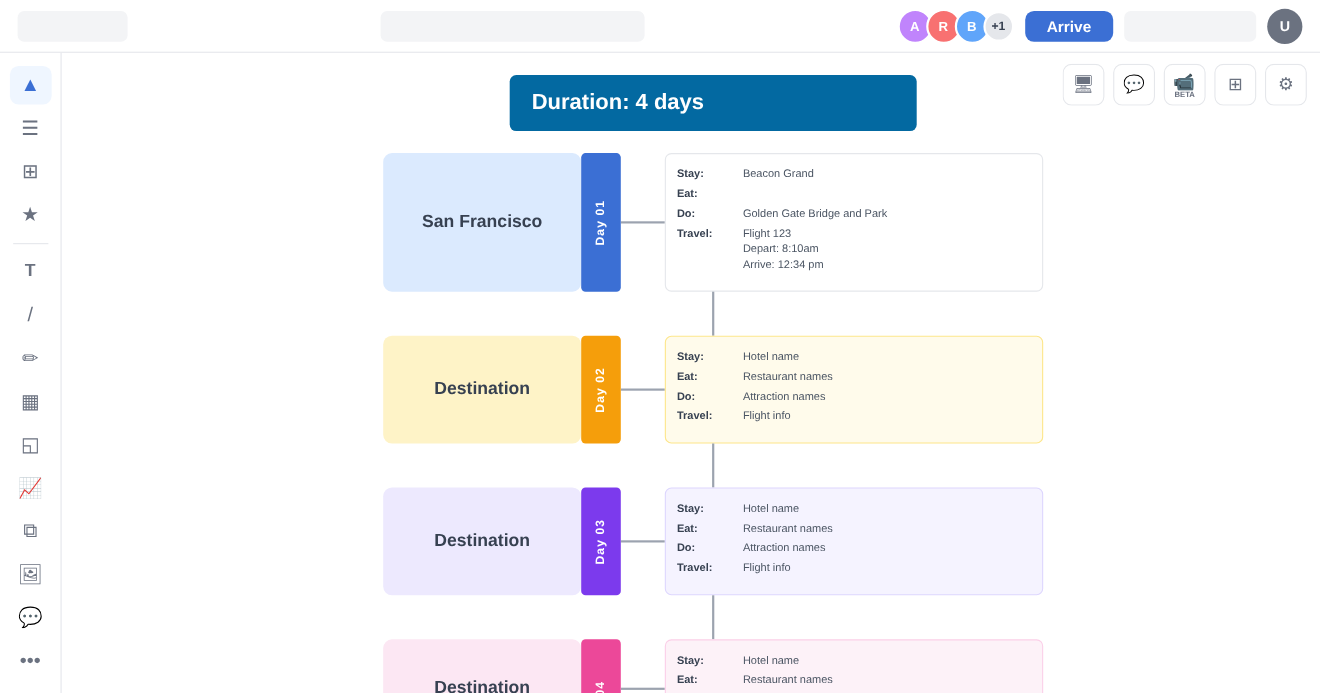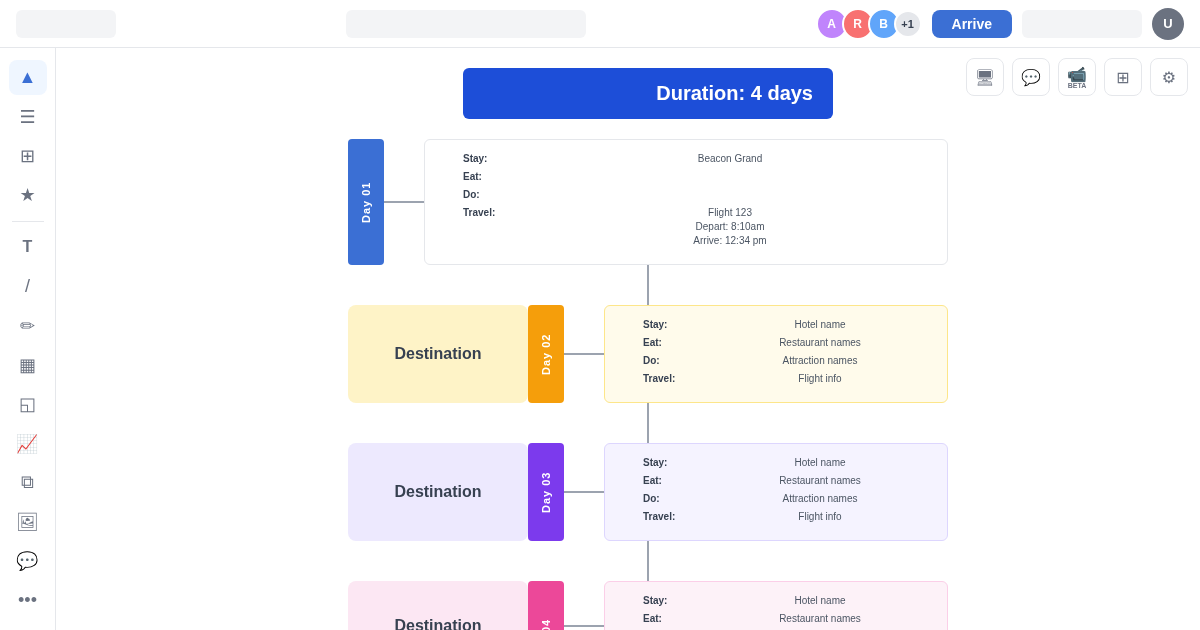--- a/index.html
+++ b/index.html
@@ -95,22 +95,22 @@
 
     
     .content {
       padding: 20px 60px 40px 100px;
       min-height: 100%;
       position: relative;
     }
 
     
     .duration-banner {
-      background: #1d4ed8; color: #fff;
-      text-align: right; padding: 14px 20px;
+      background: #0369a1; color: #fff;
+      text-align: left; padding: 14px 20px;
       border-radius: 6px; font-size: 20px; font-weight: 700;
       width: 370px; margin: 0 auto 20px auto;
     }
 
     
     .timeline {
       position: relative;
       display: flex;
       flex-direction: column;
       align-items: center;
@@ -161,27 +161,26 @@
       border-radius: 6px;
       min-height: 90px;
     }
 
     .detail-row {
       display: flex;
       gap: 24px;
       margin-bottom: 4px;
       font-size: 10px;
       line-height: 1.4;
-      margin-left: 28px;
     }
     .detail-label {
       font-weight: 700; color: #374151; min-width: 36px;
     }
     .detail-value {
-      color: #4b5563; flex: 1; text-align: center;
+      color: #4b5563; flex: 1;
     }
 
     
     .day-spacer {
       height: 40px;
       width: 2px;
       background: #9ca3af;
       margin: 0 auto;
       z-index: 2;
       position: relative;
@@ -294,32 +293,34 @@
 </div>
 
 <div class="canvas">
   <div class="content">
 
     <div class="duration-banner">Duration: 4 days</div>
 
     <div class="timeline">
 
       <div class="day-row">
+        <div class="day-location loc-sf">San Francisco</div>
         <div class="day-badge badge-d1">Day 01</div>
         <div class="connector-line"></div>
         <div class="day-details details-d1">
           <div class="detail-row">
             <span class="detail-label">Stay:</span>
             <span class="detail-value">Beacon Grand</span>
           </div>
           <div class="detail-row">
             <span class="detail-label">Eat:</span>
           </div>
           <div class="detail-row">
             <span class="detail-label">Do:</span>
+            <span class="detail-value">Golden Gate Bridge and Park</span>
           </div>
           <div class="detail-row">
             <span class="detail-label">Travel:</span>
             <span class="detail-value" style="white-space:pre-line;">Flight 123
 Depart: 8:10am
 Arrive: 12:34 pm</span>
           </div>
         </div>
       </div>
 

